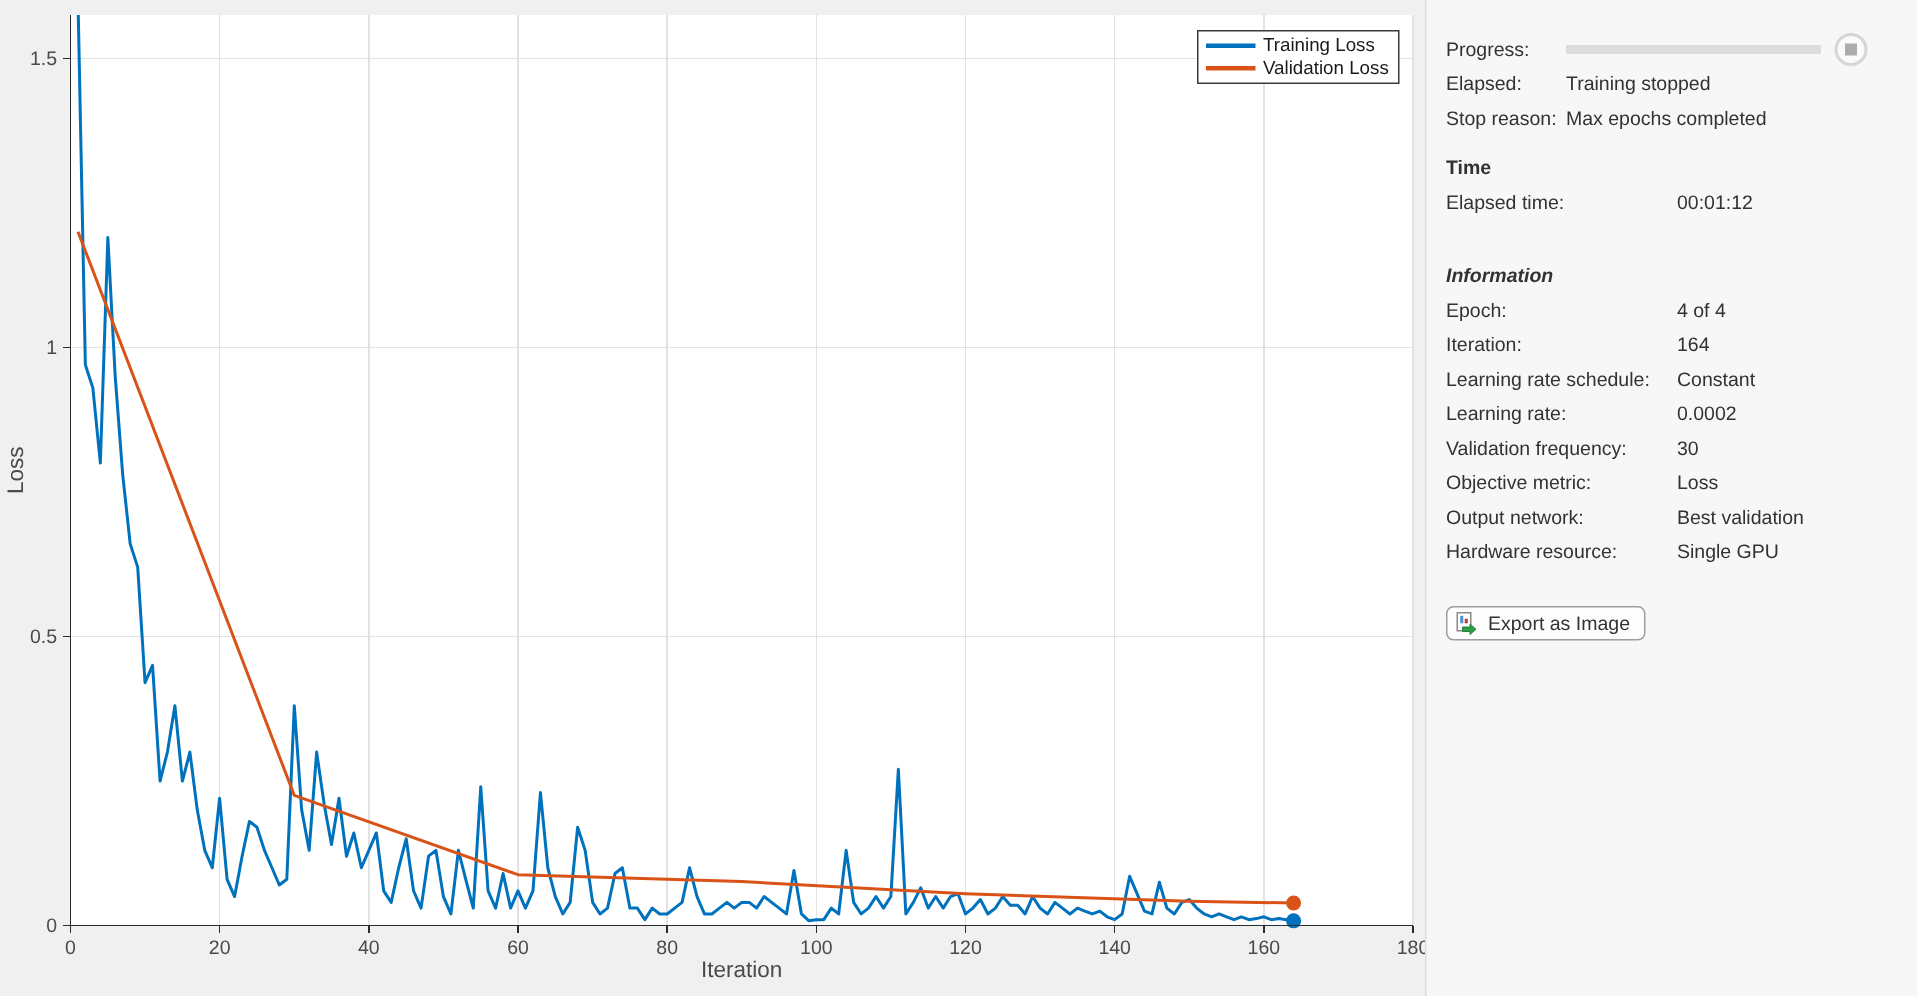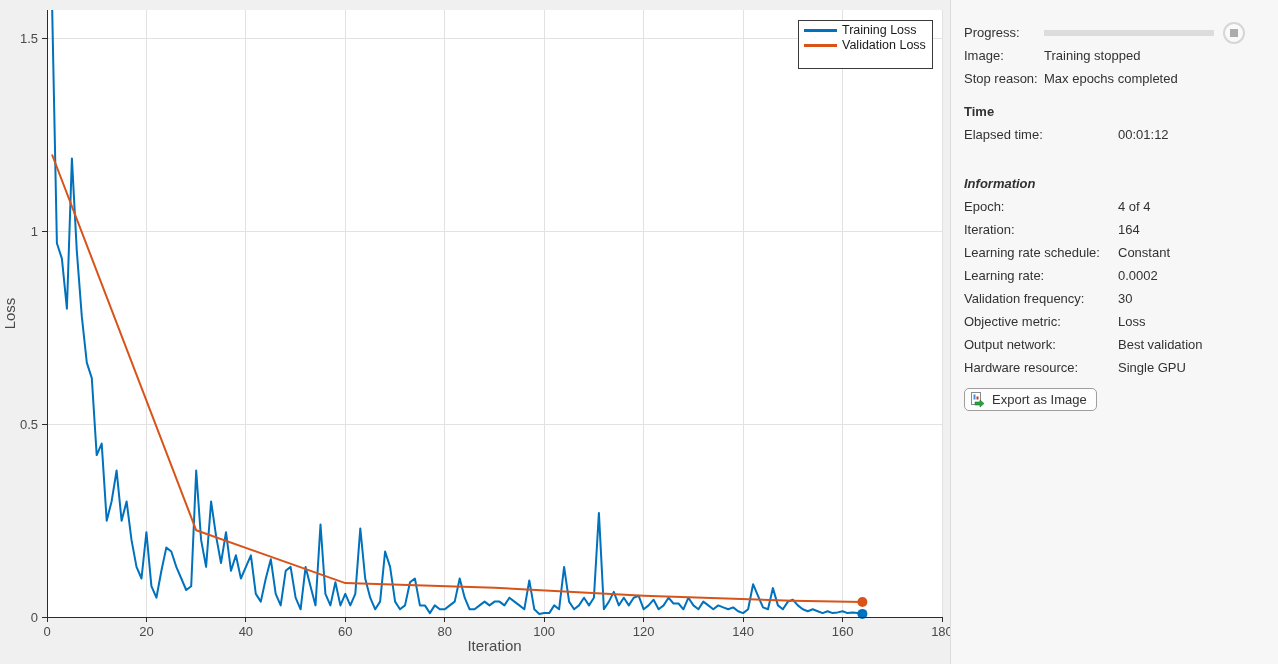--- a/index.html
+++ b/index.html
@@ -1,37 +1,37 @@
 <!DOCTYPE html>
 <html><head>
 <meta charset="utf-8">
 <style>
   html,body{margin:0;padding:0;background:#e8e8e8;}
   .app{position:relative;width:1278px;height:664px;overflow:hidden;background:#f0f0f0;font-family:"Liberation Sans",sans-serif;}
   .chart-area{position:absolute;left:0;top:0;width:950px;height:664px;}
   .chart-area svg{position:absolute;left:0;top:0;}
   svg text.tick{font-family:"Liberation Sans",sans-serif;font-size:13px;fill:#4a4a4a;}
   svg text.axlabel{font-family:"Liberation Sans",sans-serif;font-size:15px;fill:#4a4a4a;}
-  .legend{position:absolute;left:798px;top:20px;background:#ffffff;border:1px solid #3a3a3a;padding:2px 6px 15px 5px;}
+  .legend{position:absolute;left:798px;top:20px;background:#ffffff;border:1px solid #3a3a3a;padding:2px 6px 2px 5px;}
   .legend-row{display:flex;align-items:center;height:15px;}
   .legend-swatch{width:33px;height:3px;margin-right:5px;flex:none;}
   .legend-label{font-size:12.5px;color:#1a1a1a;white-space:nowrap;line-height:15px;}
   .panel{position:absolute;left:950px;top:0;width:376px;height:664px;background:#f7f7f7;border-left:1px solid #dcdcdc;box-sizing:border-box;padding:21px 12px 0 13px;font-size:13px;color:#323232;}
   .prow{display:flex;height:23px;align-items:center;}
   .plabel{width:154px;flex:none;}
   .plabel.narrow{width:80px;flex:none;}
   .pvalue{white-space:nowrap;}
   .phead{font-weight:bold;height:23px;display:flex;align-items:center;}
   .mt10{margin-top:10px;}
   .mt13{margin-top:26px;font-style:italic;}
   .progress-track{width:170px;height:6px;background:#dcdcdc;margin-right:9px;flex:none;}
   .progress-fill{height:100%;background:#2b8ce4;width:0;}
   .stopbtn{width:22px;height:22px;border-radius:50%;border:2px solid #d6d6d6;background:#fafafa;display:flex;align-items:center;justify-content:center;box-sizing:border-box;padding:0;cursor:default;}
   .stopsq{width:8px;height:8px;background:#acacac;}
-  .exportbtn{margin-top:9px;display:inline-flex;align-items:center;gap:6px;height:23px;padding:0 9px 0 5px;border:1px solid #9e9e9e;border-radius:5px;background:#fdfdfd;font-size:13px;color:#323232;font-family:"Liberation Sans",sans-serif;cursor:pointer;}
+  .exportbtn{margin-top:25px;display:inline-flex;align-items:center;gap:6px;height:23px;padding:0 9px 0 5px;border:1px solid #9e9e9e;border-radius:5px;background:#fdfdfd;font-size:13px;color:#323232;font-family:"Liberation Sans",sans-serif;cursor:pointer;}
 </style>
 </head>
 <body>
 
 <div class="app">
 
   <div class="chart-area">
     <svg id="chart-svg" width="950" height="664">
         <rect x="47" y="10" width="895" height="607" fill="#ffffff"></rect>
         <line x1="146.44444444444446" y1="10" x2="146.44444444444446" y2="617" stroke="#e2e2e2" stroke-width="1" shape-rendering="crispEdges"></line>
@@ -104,21 +104,21 @@
 
     <div class="prow">
       <span class="plabel narrow">Progress:</span>
       <span class="progress-track"><span class="progress-fill" style="width: 100%;"></span></span>
       <button class="stopbtn">
           <span class="stopsq"></span>
         </button>
     </div>
 
     <div class="prow">
-      <span class="plabel narrow">Image:</span>
+      <span class="plabel narrow">Elapsed:</span>
       <span class="pvalue">Training stopped</span>
     </div>
     <div class="prow">
       <span class="plabel narrow">Stop reason:</span>
       <span class="pvalue">Max epochs completed</span>
     </div>
 
     <div class="phead mt10">Time</div>
     <div class="prow">
       <span class="plabel">Elapsed time:</span>

